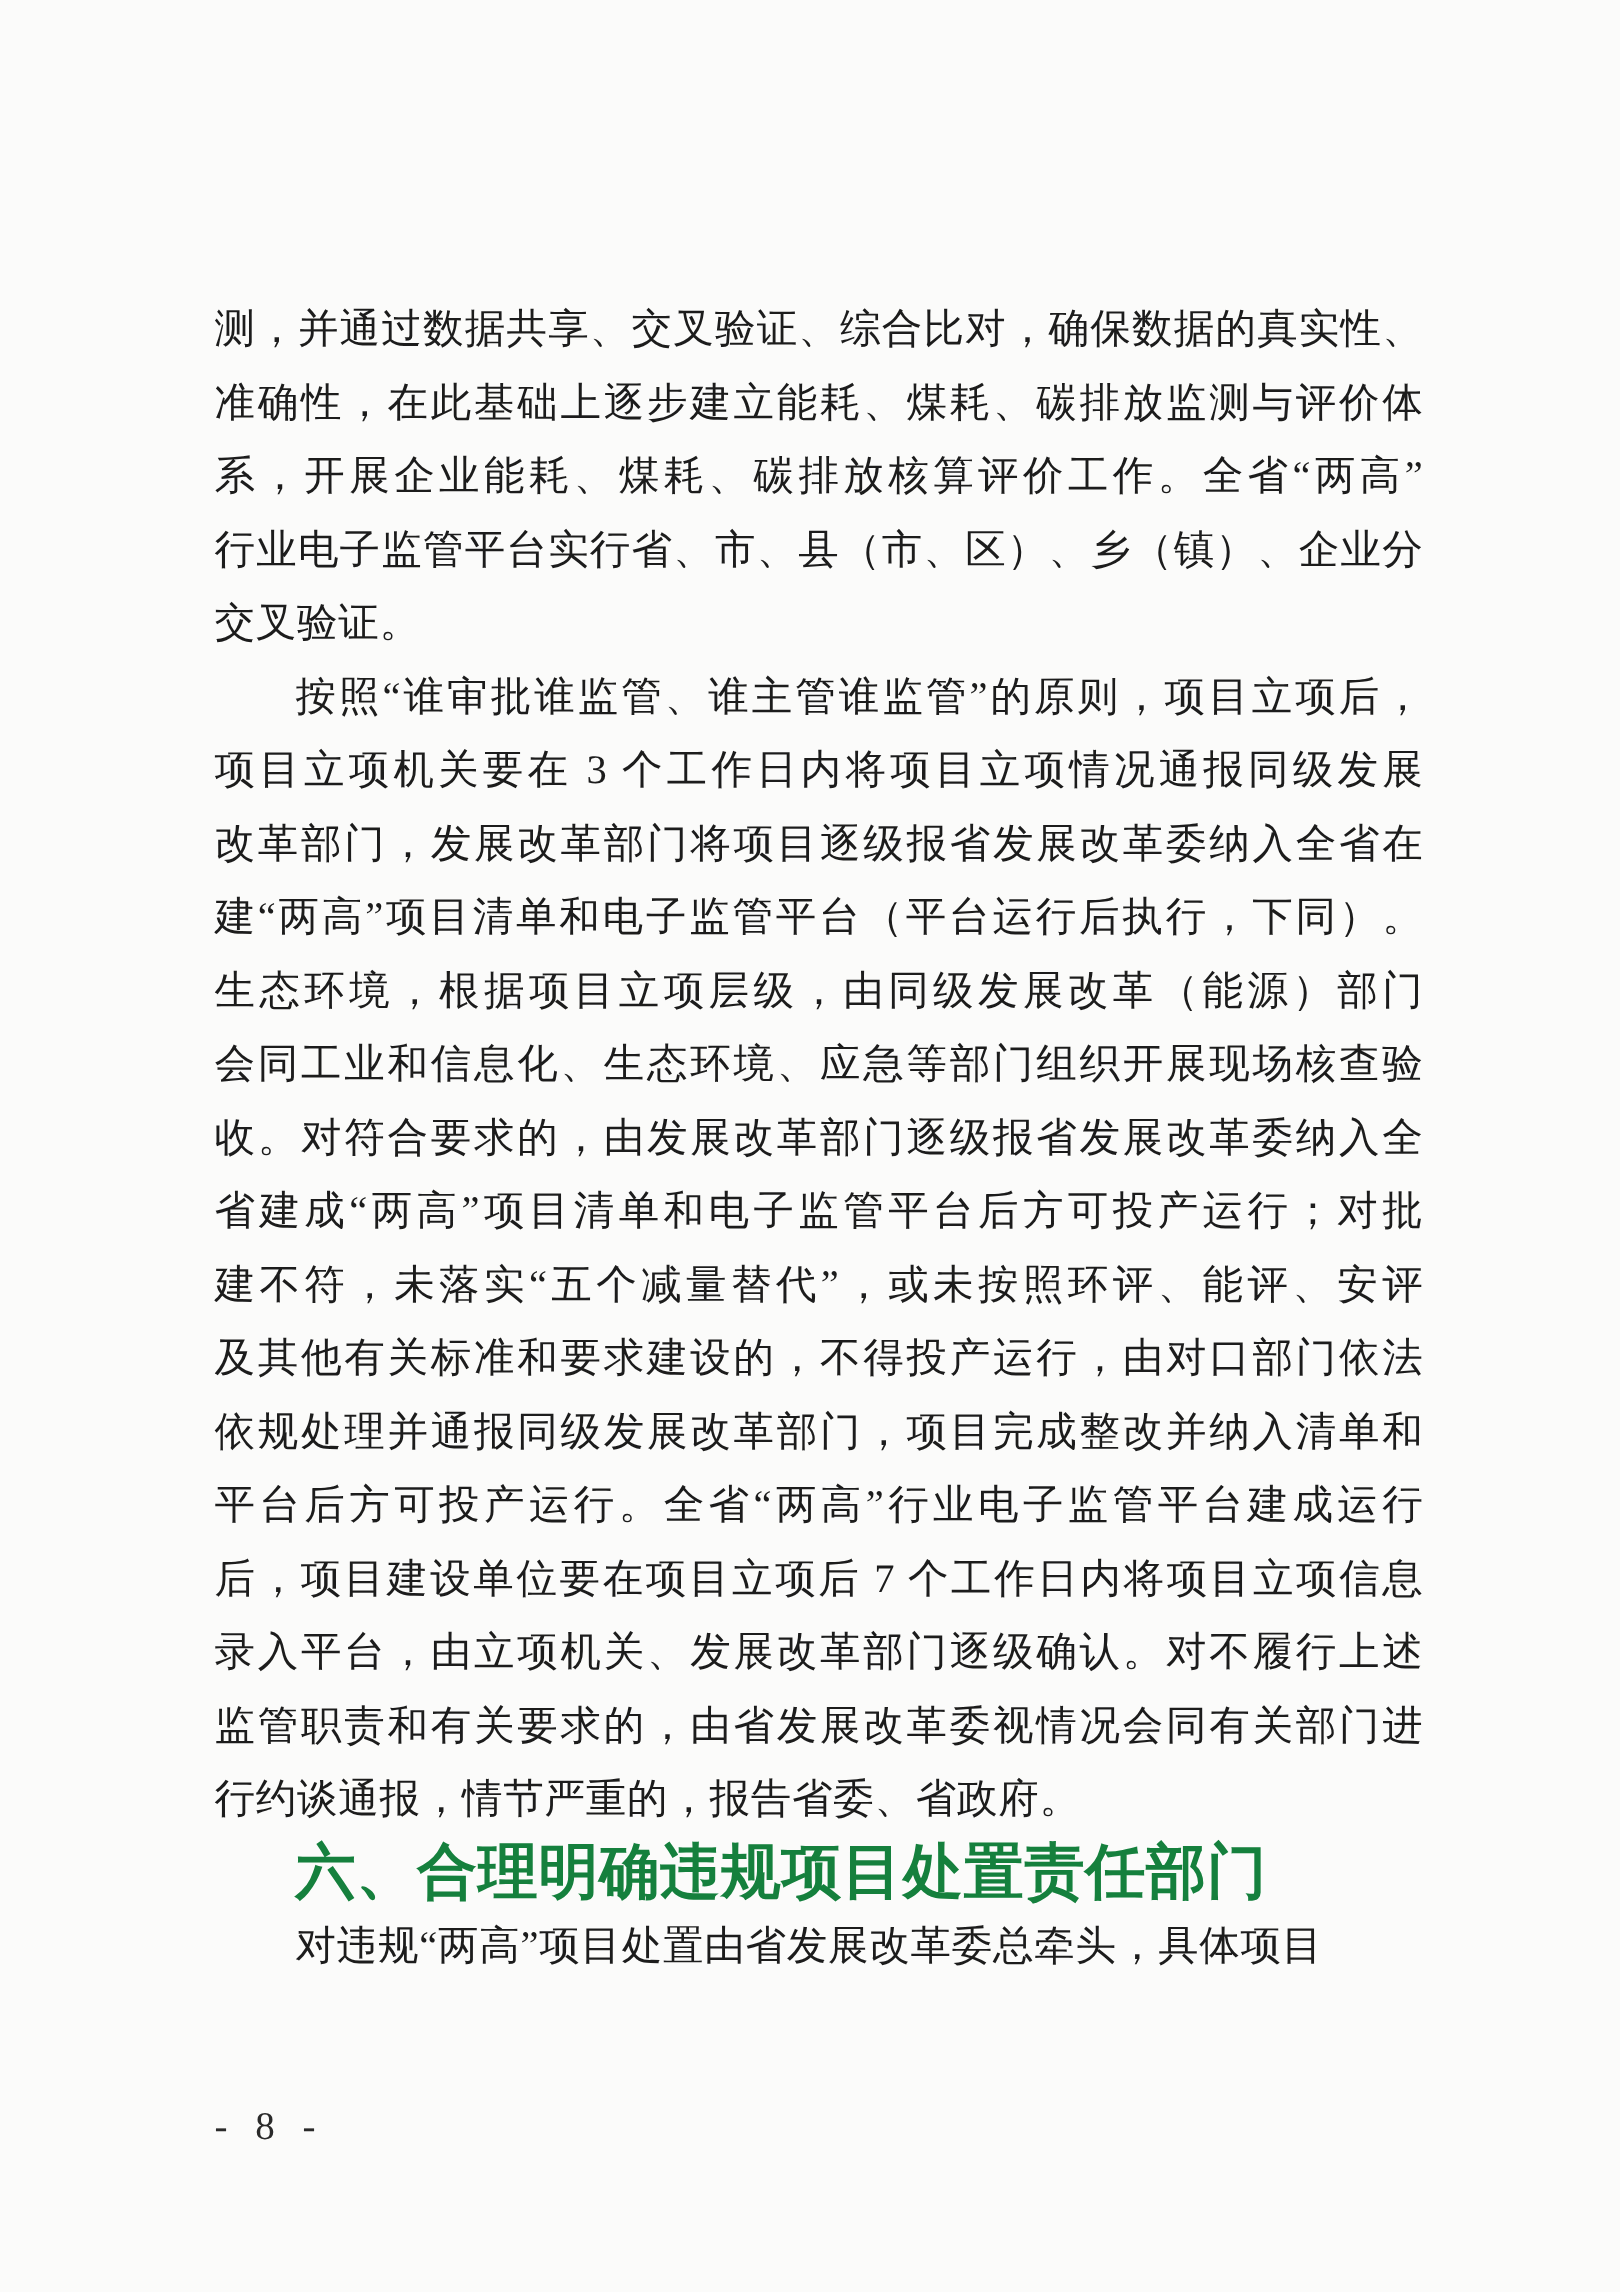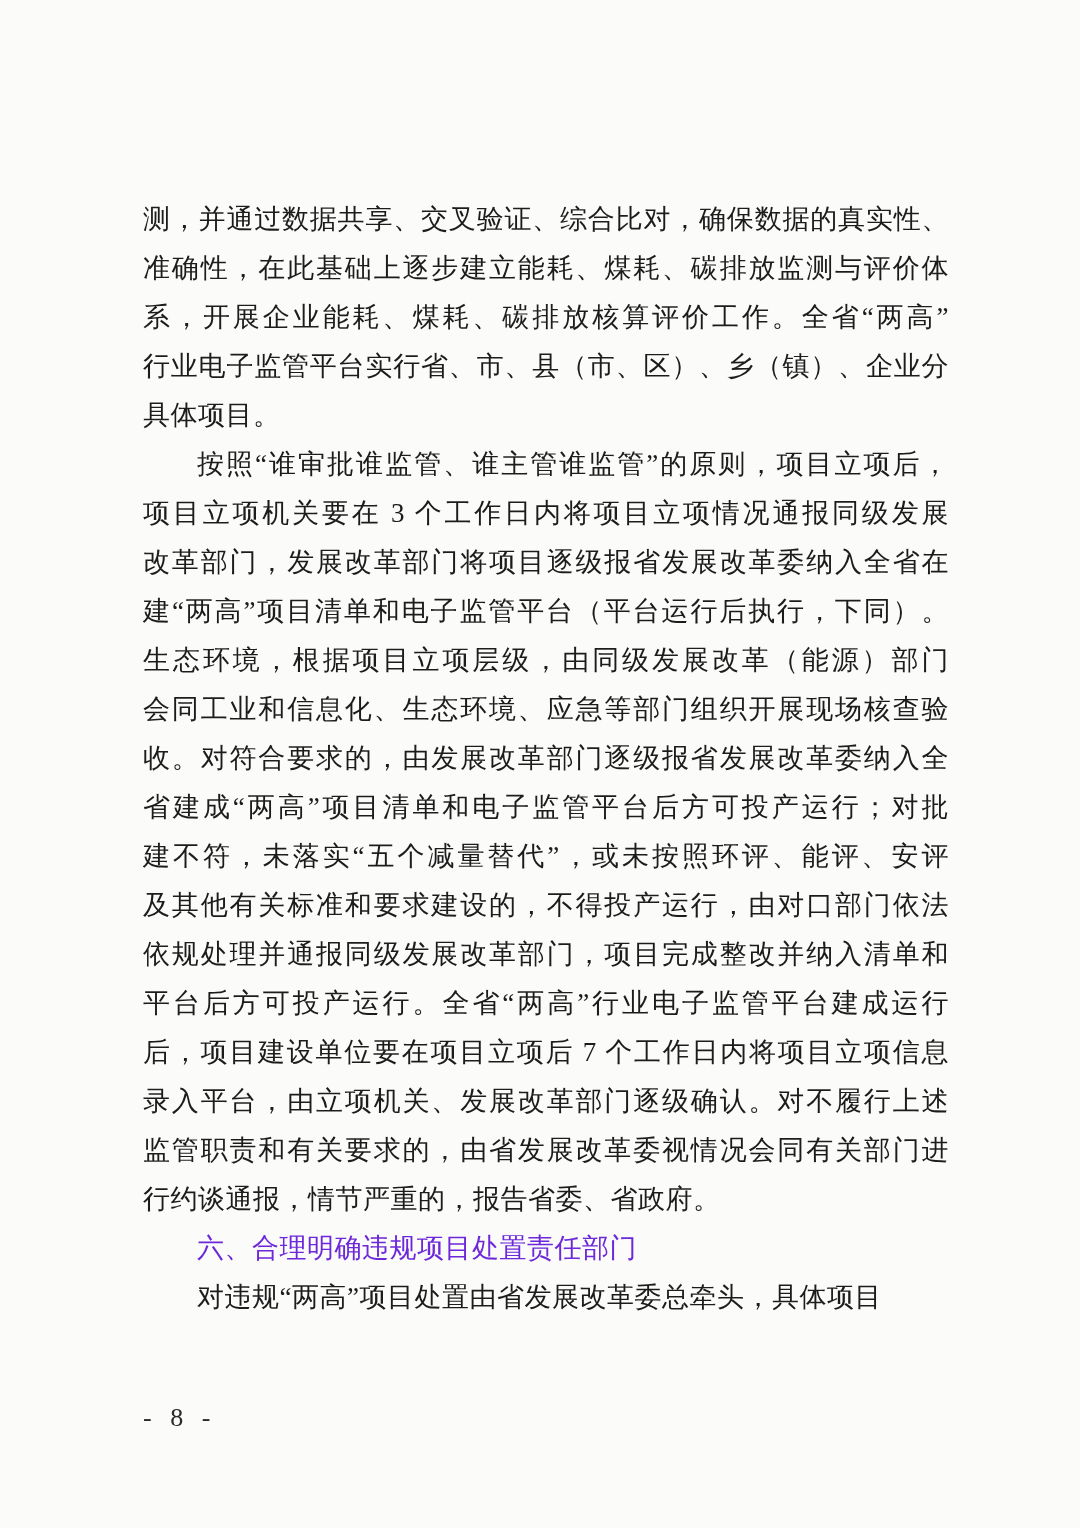--- a/index.html
+++ b/index.html
@@ -35,23 +35,23 @@
   .line.j {
     text-align: justify;
     text-align-last: justify;
     white-space: normal;
   }
   .line.indent {
     text-indent: 54px;
   }
   .line.heading {
     font-family: "Liberation Sans", "DejaVu Sans", sans-serif;
-    font-weight: 400;
-    font-size: 27px;
-    color: #6d28d9;
+    font-weight: 700;
+    font-size: 40px;
+    color: #15803d;
   }
   .page-number {
     position: absolute;
     left: 143px;
     top: 1403px;
     font-size: 26px;
     line-height: 30px;
     letter-spacing: 6px;
     color: #2a2a2a;
     font-family: "Liberation Serif", "DejaVu Serif", serif;
@@ -59,21 +59,21 @@
 </style>
 </head>
 <body>
 
 <div class="page">
   <div class="content">
     <div class="line j">测，并通过数据共享、交叉验证、综合比对，确保数据的真实性、</div>
     <div class="line j">准确性，在此基础上逐步建立能耗、煤耗、碳排放监测与评价体</div>
     <div class="line j">系，开展企业能耗、煤耗、碳排放核算评价工作。全省“两高”</div>
     <div class="line j">行业电子监管平台实行省、市、县（市、区）、乡（镇）、企业分</div>
-    <div class="line">具体项目。</div>
+    <div class="line">交叉验证。</div>
     <div class="line j indent">按照“谁审批谁监管、谁主管谁监管”的原则，项目立项后，</div>
     <div class="line j">项目立项机关要在 3 个工作日内将项目立项情况通报同级发展</div>
     <div class="line j">改革部门，发展改革部门将项目逐级报省发展改革委纳入全省在</div>
     <div class="line j">建“两高”项目清单和电子监管平台（平台运行后执行，下同）。</div>
     <div class="line j">生态环境，根据项目立项层级，由同级发展改革（能源）部门</div>
     <div class="line j">会同工业和信息化、生态环境、应急等部门组织开展现场核查验</div>
     <div class="line j">收。对符合要求的，由发展改革部门逐级报省发展改革委纳入全</div>
     <div class="line j">省建成“两高”项目清单和电子监管平台后方可投产运行；对批</div>
     <div class="line j">建不符，未落实“五个减量替代”，或未按照环评、能评、安评</div>
     <div class="line j">及其他有关标准和要求建设的，不得投产运行，由对口部门依法</div>

